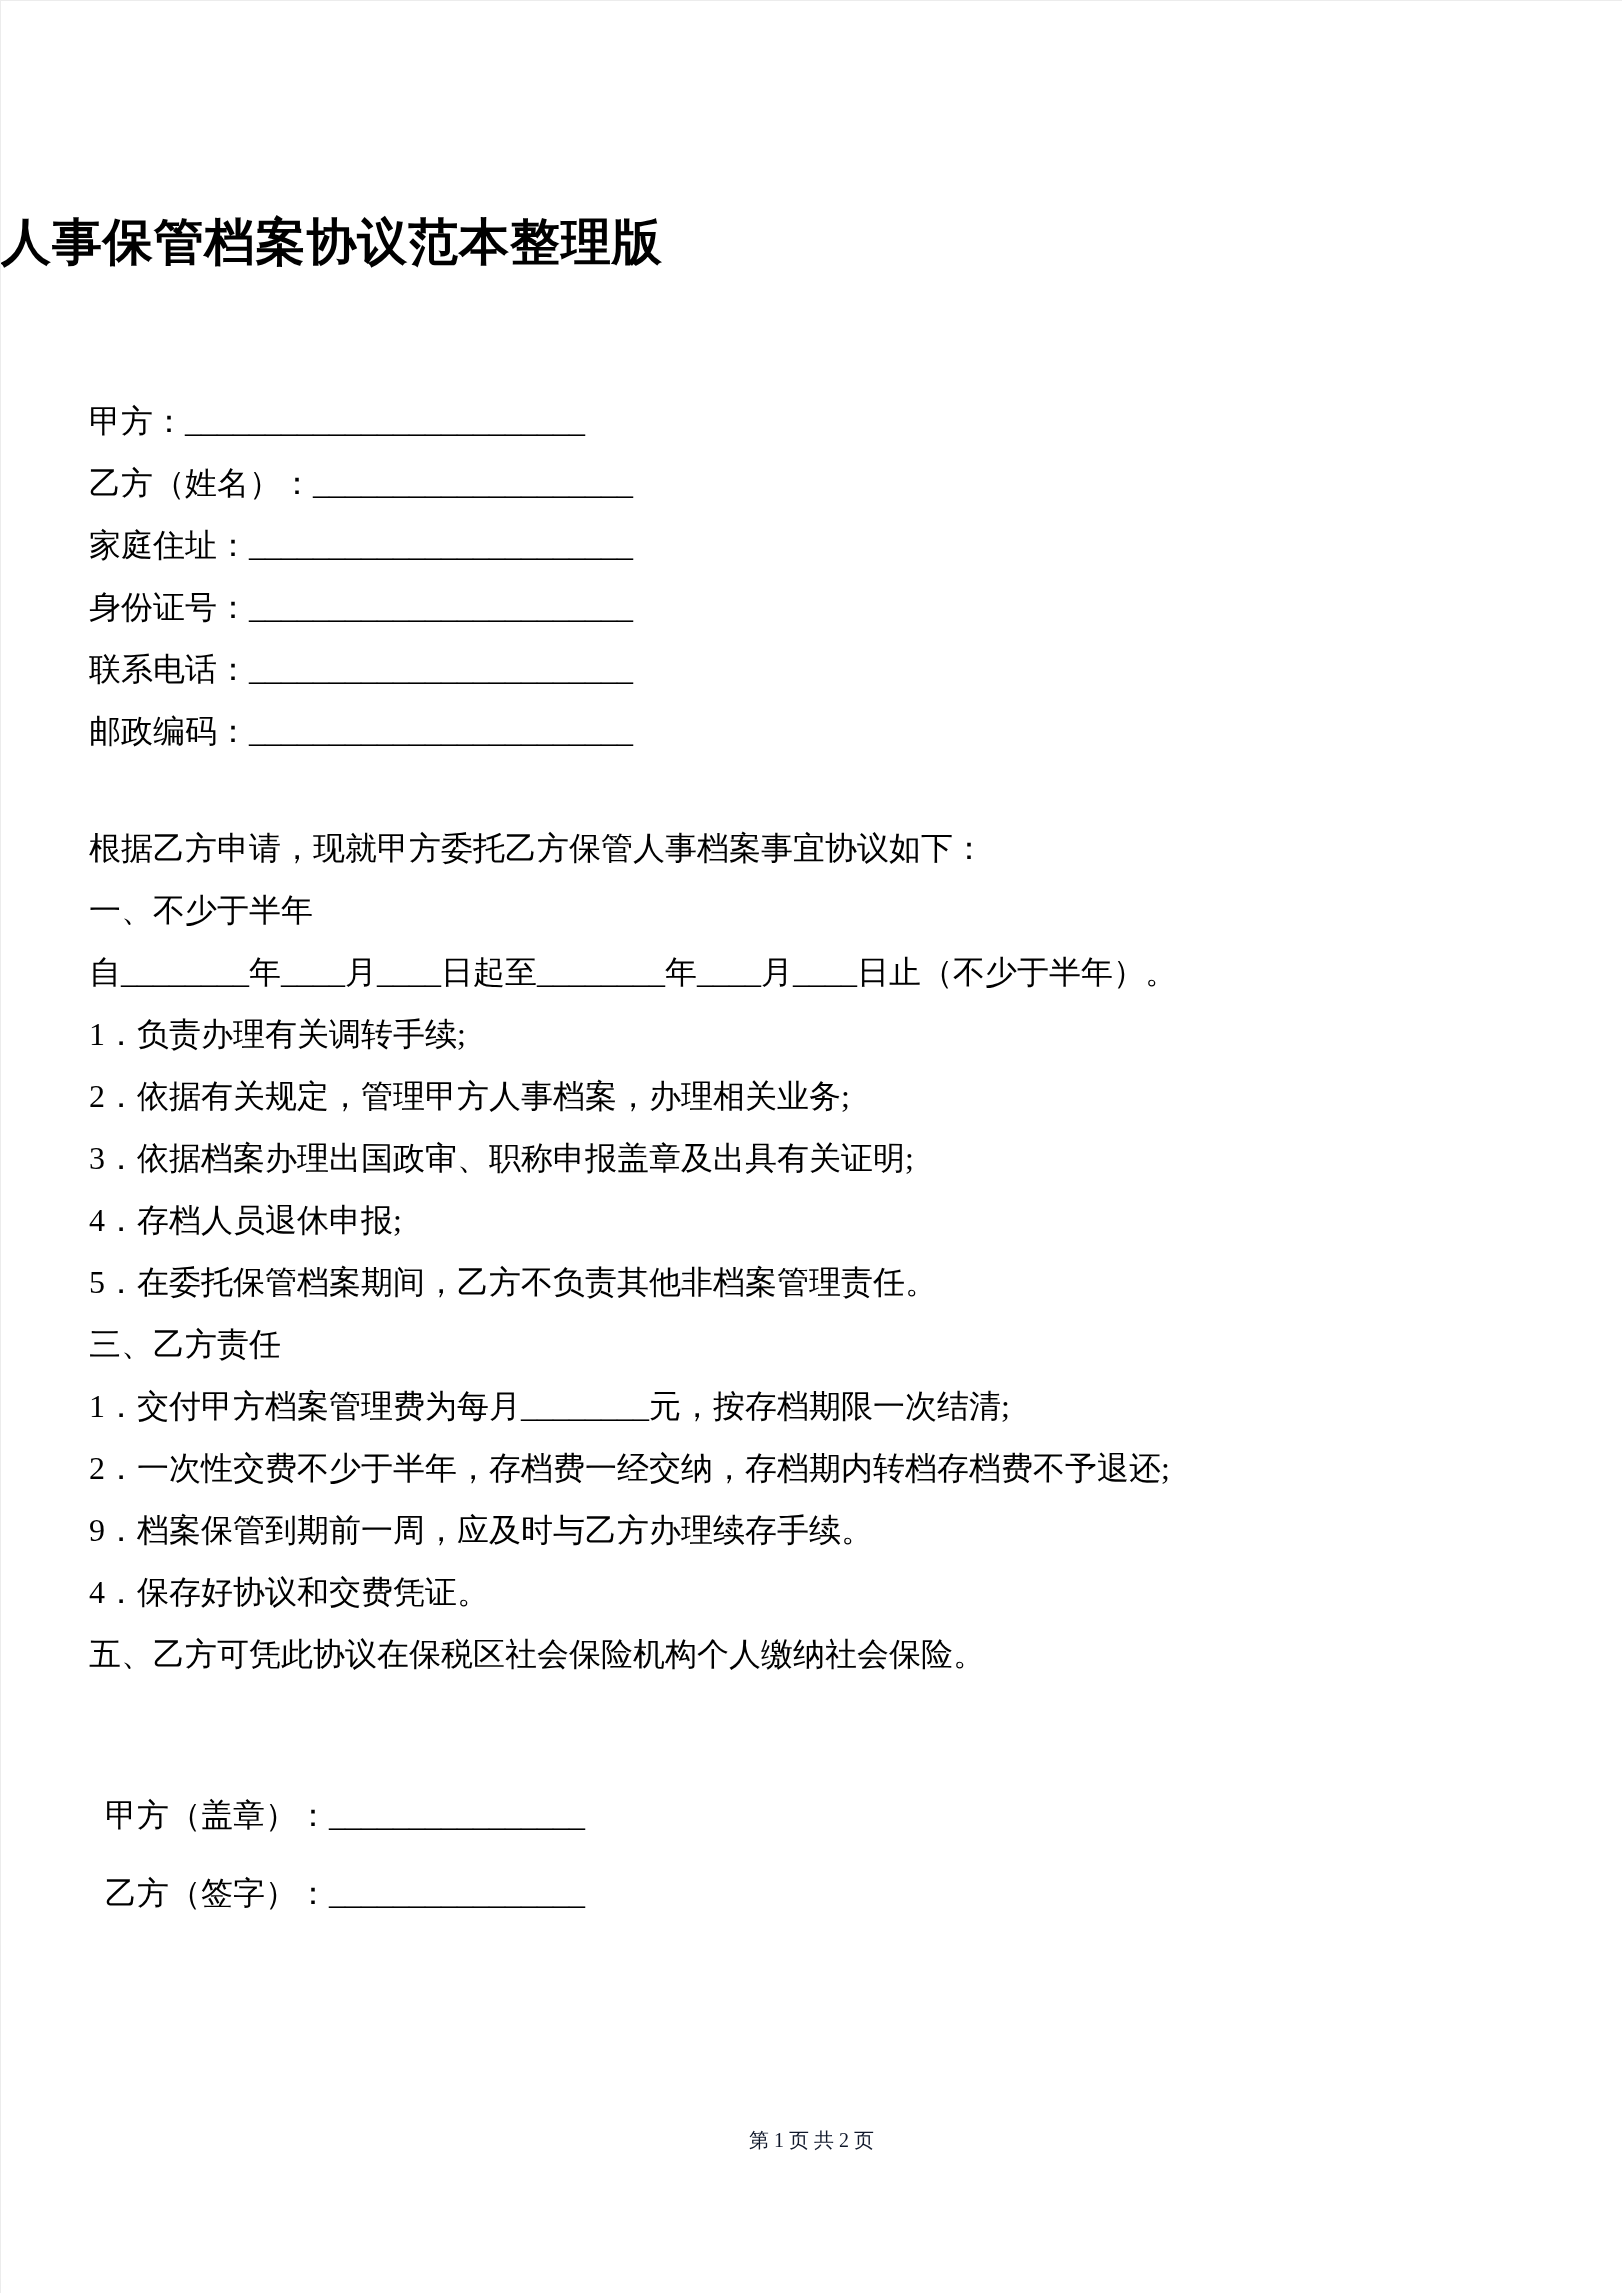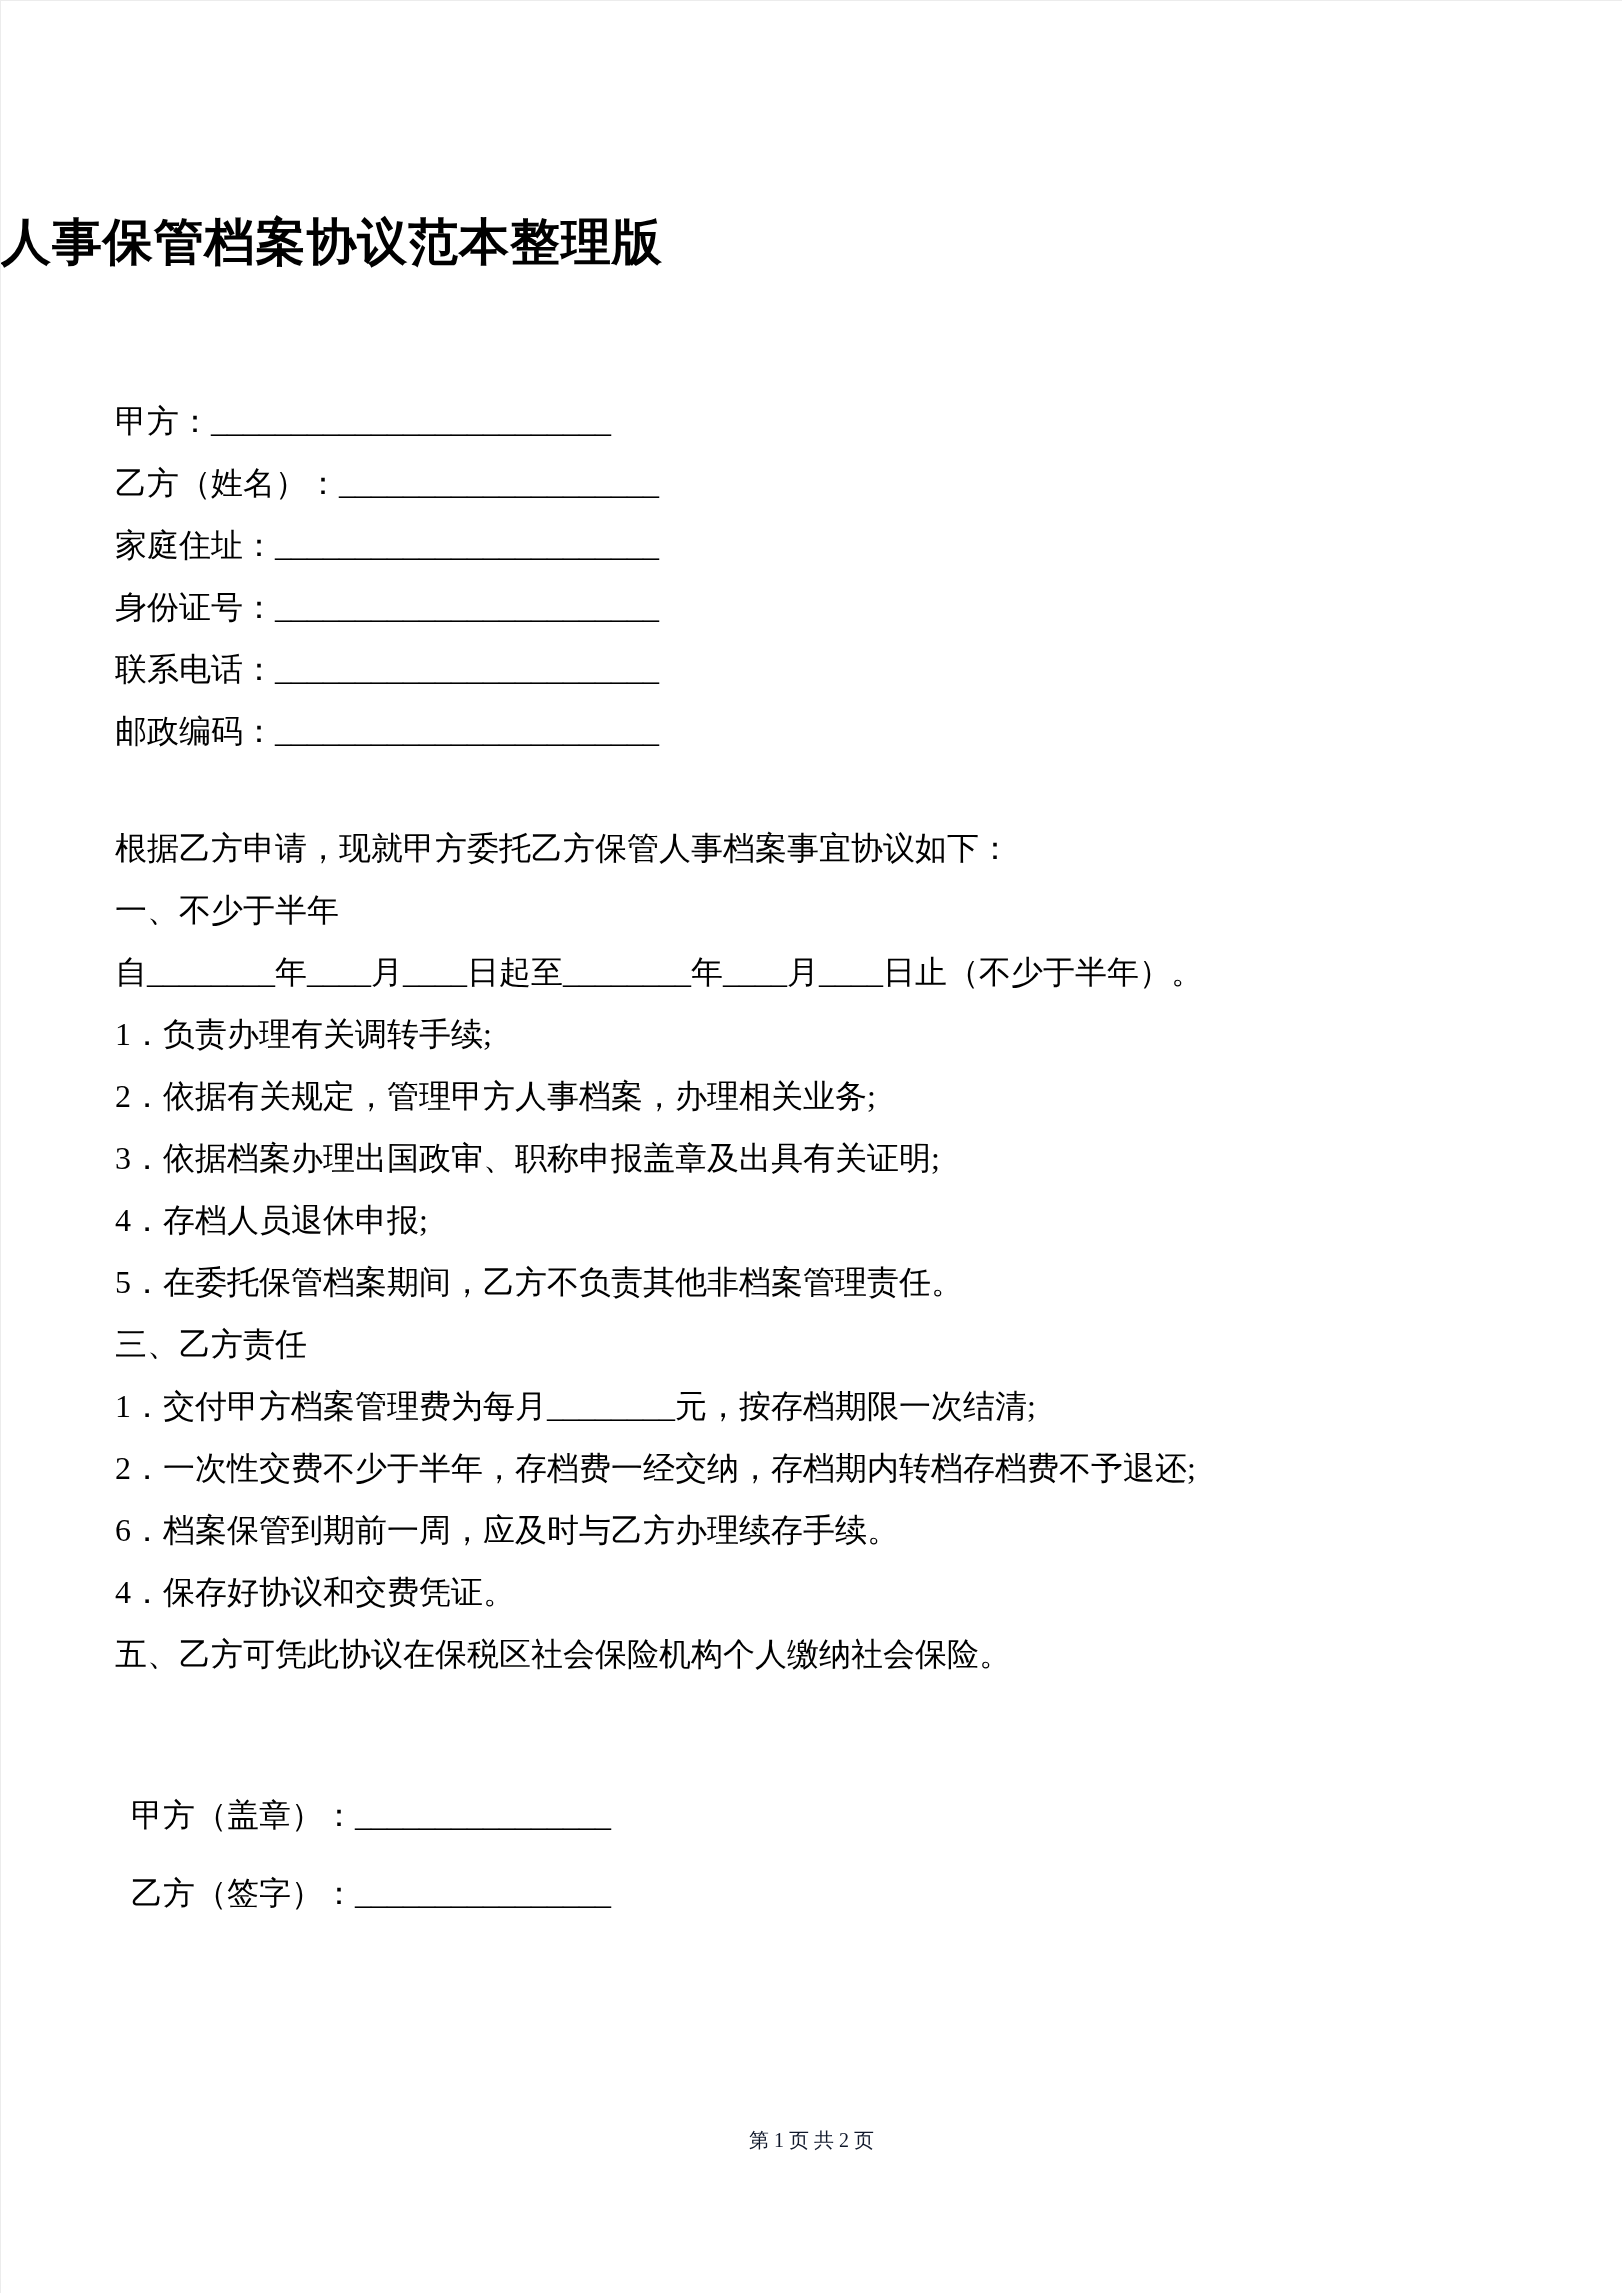--- a/index.html
+++ b/index.html
@@ -17,21 +17,21 @@
   }
   .doc-title {
     margin: 0;
     font-size: 50px;
     font-weight: bold;
     line-height: 60px;
     text-align: left;
     letter-spacing: 0.9px;
   }
   .content {
-    padding: 0 195px 0 114px;
+    padding: 0 195px 0 88px;
   }
   .fields { margin-top: 118px; }
   .fields p {
     margin: 0;
     font-size: 32px;
     line-height: 62px;
     white-space: nowrap;
   }
   .body-block { margin-top: 55px; }
   .body-block p {
@@ -82,21 +82,21 @@
       <p>一、不少于半年</p>
       <p>自________年____月____日起至________年____月____日止（不少于半年）。</p>
       <p>1．负责办理有关调转手续;</p>
       <p>2．依据有关规定，管理甲方人事档案，办理相关业务;</p>
       <p>3．依据档案办理出国政审、职称申报盖章及出具有关证明;</p>
       <p>4．存档人员退休申报;</p>
       <p>5．在委托保管档案期间，乙方不负责其他非档案管理责任。</p>
       <p>三、乙方责任</p>
       <p>1．交付甲方档案管理费为每月________元，按存档期限一次结清;</p>
       <p>2．一次性交费不少于半年，存档费一经交纳，存档期内转档存档费不予退还;</p>
-      <p>6．档案保管到期前一周，应及时与乙方办理续存手续。</p>
+      <p>9．档案保管到期前一周，应及时与乙方办理续存手续。</p>
       <p>4．保存好协议和交费凭证。</p>
       <p>五、乙方可凭此协议在保税区社会保险机构个人缴纳社会保险。</p>
     </div>
 
     <div class="sig-block">
       <p><span>甲方（盖章）：</span><span class="blank">________________</span></p>
       <p><span>乙方（签字）：</span><span class="blank">________________</span></p>
     </div>
 
   </div>

